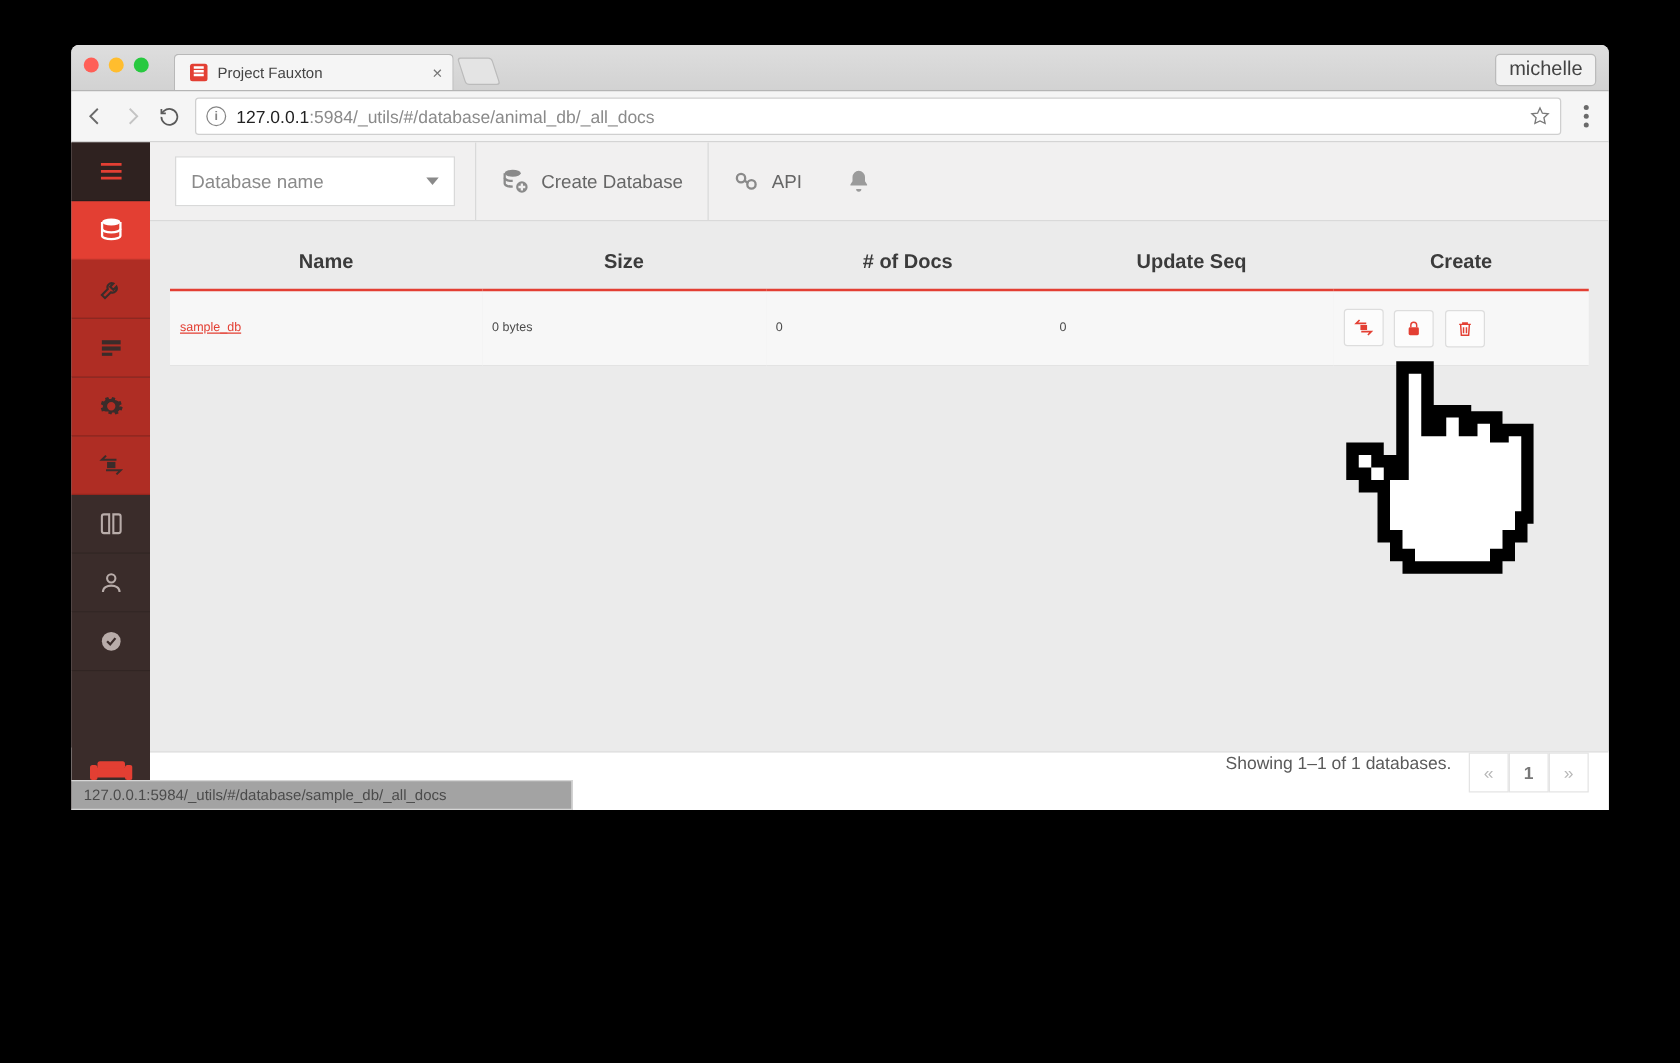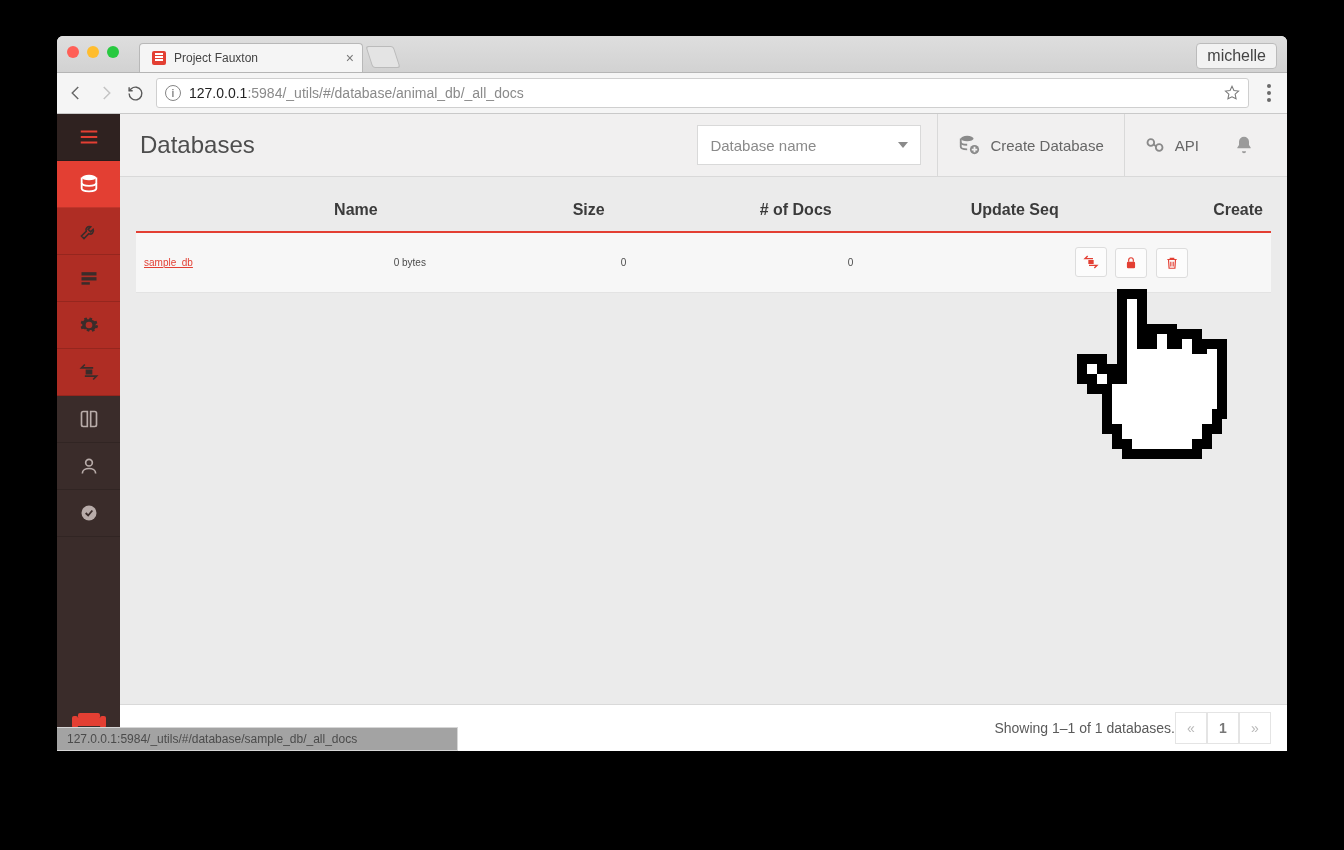--- a/index.html
+++ b/index.html
@@ -16,21 +16,21 @@
     --icon-grey:#7C7C7C;
   }
   html,body{margin:0;height:100%;}
   body{
     background:#000;
     font-family:"Helvetica Neue",Helvetica,Arial,sans-serif;
     font-size:14px;color:var(--text);
     display:flex;align-items:flex-start;justify-content:center;
   }
   .window{
-    width:1230px;height:715px;
+    width:1230px;height:612px;
     margin-top:36px;
     background:#fff;border-radius:6px 6px 0 0;
     box-shadow:0 10px 40px rgba(0,0,0,.5);
     display:flex;flex-direction:column;overflow:hidden;
     position:relative;
   }
   
   .titlebar{
     height:36px;background:linear-gradient(#DEDEDE,#D2D2D2);
     display:flex;align-items:flex-end;padding:0 10px;
@@ -107,34 +107,34 @@
   .hbtn{
     height:62px;display:flex;align-items:center;gap:10px;padding:0 20px;color:#666;font-size:15px;
     border-left:1px solid var(--border);cursor:pointer;
   }
   .hbtn:last-of-type{border-right:1px solid var(--border);}
   .bell{height:62px;width:50px;display:flex;align-items:center;justify-content:center;color:#9b9b9b;}
   
   .table-wrap{padding:14px 16px 0 16px;flex:1;}
   table{width:100%;border-collapse:collapse;}
   thead th{
-    text-align:right;font-weight:700;color:#3b3b3b;padding:10px 8px 12px;
+    text-align:center;font-weight:700;color:#3b3b3b;padding:10px 8px 12px;
     border-bottom:2px solid var(--brand-red);font-size:16px;
   }
   tbody td{padding:14px 8px;background:var(--row-bg);border-bottom:1px solid #e3e3e3;color:#4b4b4b;font-size:10px;}
   td.name a{color:var(--brand-red);text-decoration:underline;}
   td.actions{white-space:nowrap;}
   .act-btn{
     display:inline-flex;align-items:center;justify-content:center;width:30px;height:28px;
     border:1px solid #ddd;border-radius:3px;background:#fcfcfc;color:var(--brand-red);margin-right:6px;
   }
   
   .main-footer{
     height:46px;background:#fff;border-top:1px solid var(--border);
-    display:flex;align-items:center;justify-content:flex-end;padding:0 16px;color:#5a5a5a;
+    display:flex;align-items:flex-start;justify-content:flex-end;padding:0 16px;gap:14px;color:#5a5a5a;
   }
   .pager{display:flex;align-items:center;}
   .pager span{display:inline-flex;align-items:center;justify-content:center;width:30px;height:30px;border:1px solid #E4E4E4;color:#B8B8B8;font-size:14px;}
   .pager span.num{color:#777;font-weight:600;}
   
   .statusbar{
     position:absolute;left:0;bottom:0;height:22px;background:#a3a3a3;border:1px solid #D6D6D6;border-left:none;
     padding:0 10px;display:flex;align-items:center;font-size:12px;color:#4b4b4b;z-index:20;
     min-width:380px;
   }
@@ -253,21 +253,20 @@
               <rect x="28" y="6" width="6" height="12" rx="2" fill="#E33F33"></rect>
               <rect x="6" y="3" width="22" height="6" rx="2" fill="#E33F33"></rect>
             </svg>
         </div>
         <div>Logout</div>
       </div>
     </div>
 
     <div class="main">
       <div class="main-header">
-        <div class="page-title">Databases</div>
         <div class="db-search">
           <span>Database name</span>
           <span class="caret"></span>
         </div>
         <div class="hbtn">
           <svg width="22" height="22" viewBox="0 0 24 24" fill="#8a8a8a">
               <ellipse cx="10" cy="5" rx="7" ry="3"></ellipse>
               <path d="M3 5v9c0 1.5 3.1 2.7 7 2.7" fill="none" stroke="#8a8a8a" stroke-width="2"></path>
               <path d="M3 9c0 1.5 3.1 2.7 7 2.7" fill="none" stroke="#8a8a8a" stroke-width="2"></path>
               <circle cx="18" cy="17" r="5" fill="#8a8a8a"></circle>

